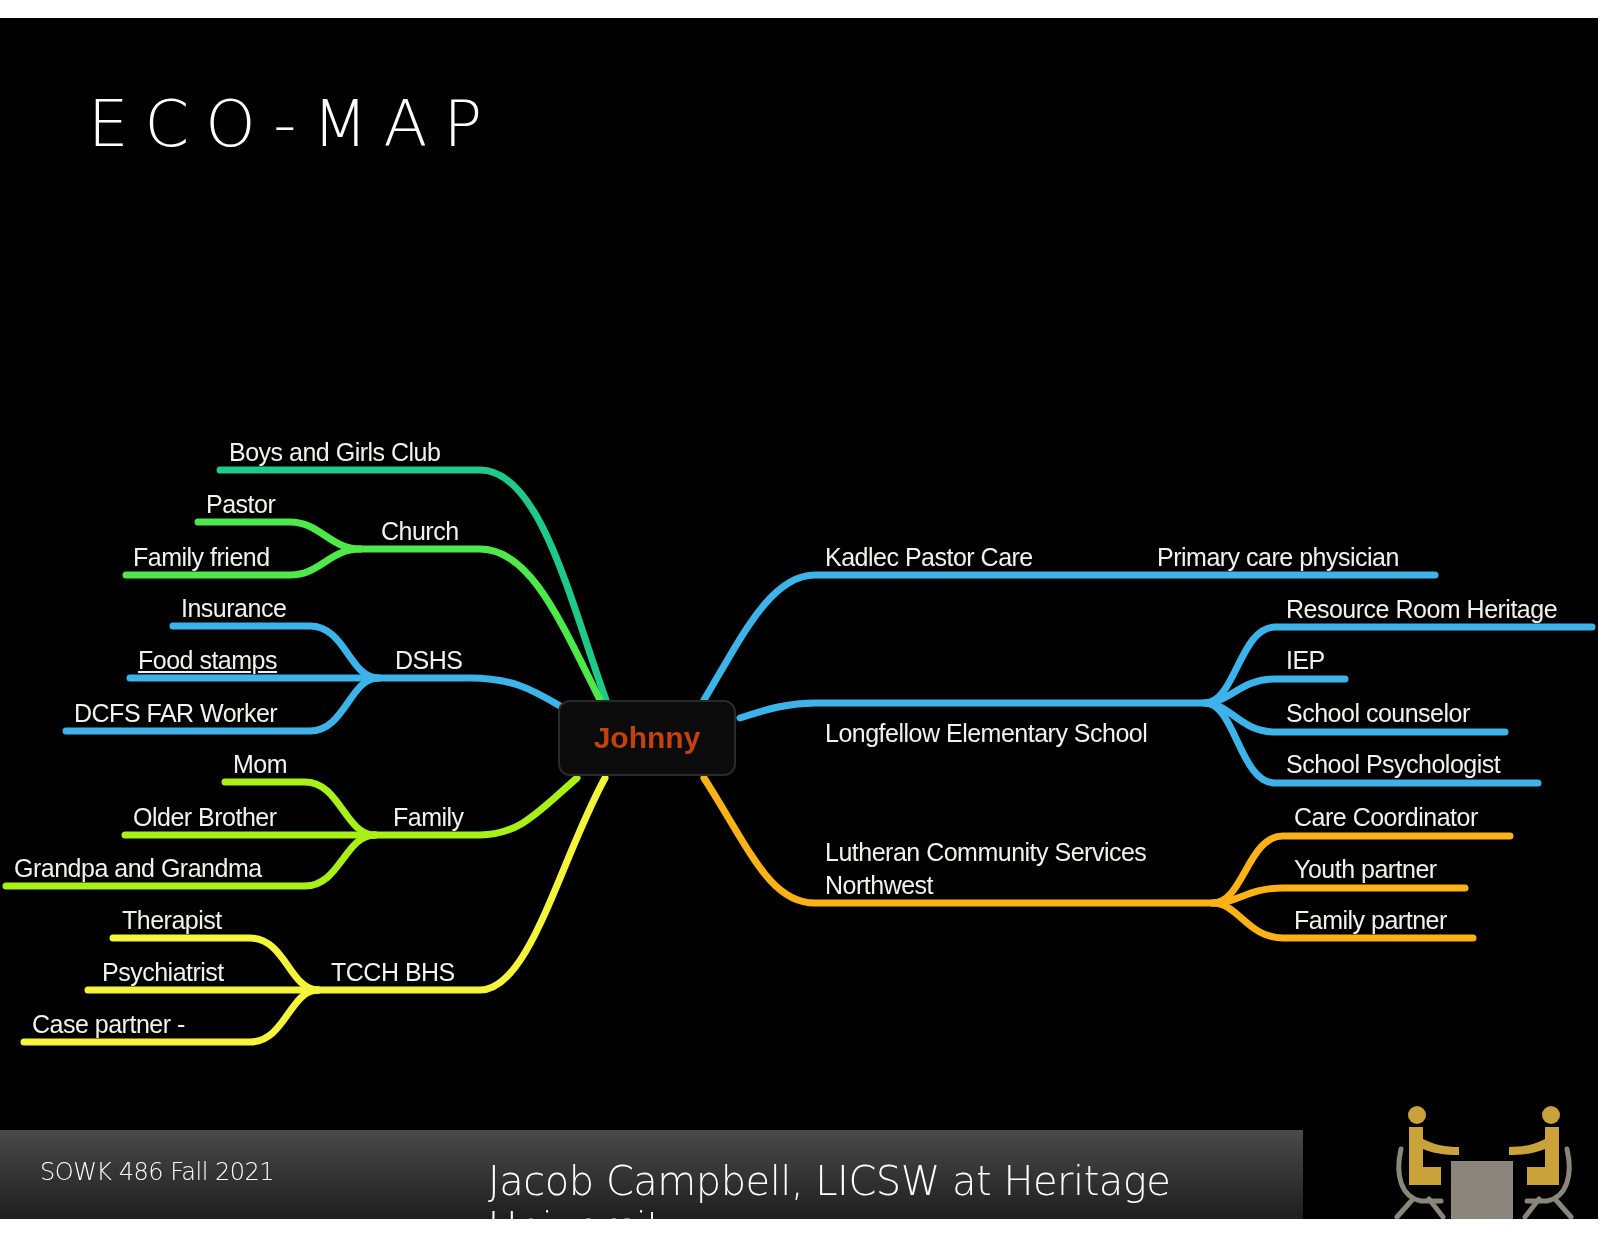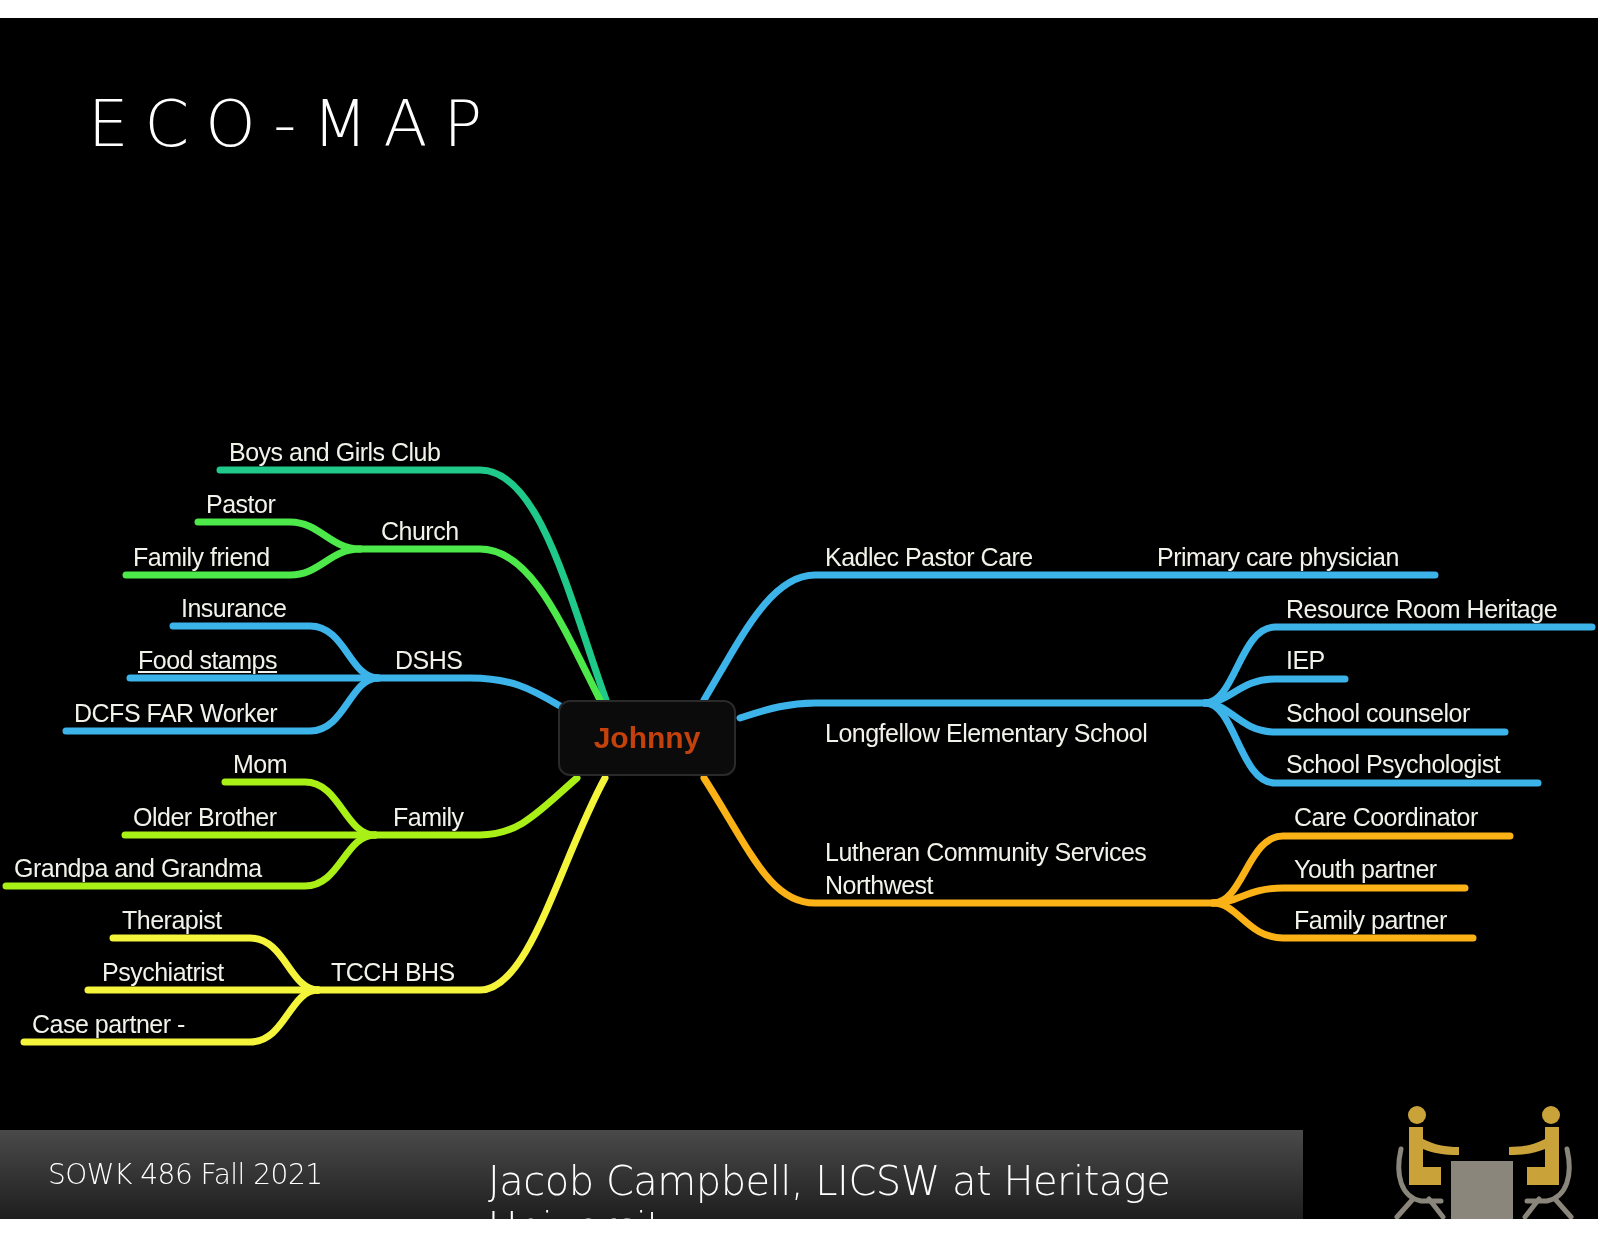--- a/index.html
+++ b/index.html
@@ -10,22 +10,22 @@
            font-weight: 200; font-size: 64px; letter-spacing: 16px; line-height: 1; }
   svg.map { position: absolute; left: 0; top: 0; width: 1600px; height: 1237px; }
   .lbl { position: absolute; color: #f2f2ea; font-family: "Liberation Sans", sans-serif; font-size: 25px;
          line-height: 1; white-space: nowrap; letter-spacing: -0.5px; }
   .center-node { position: absolute; left: 558px; top: 700px; width: 178px; height: 76px; background: #0b0b0b;
                  border: 2px solid #2a2a2a; border-radius: 12px; box-sizing: border-box;
                  display: flex; align-items: center; justify-content: center; }
   .center-node span { color: #c2410c; font-weight: bold; font-size: 30px; font-family: "Liberation Sans", sans-serif; }
   .footer { position: absolute; left: 0; top: 1130px; width: 1303px; height: 89px;
             background: linear-gradient(#4a4a4a, #1e1e1e); }
-  .footer .course { position: absolute; left: 48px; top: 28px; color: #ffffff; font-family: "DejaVu Sans", sans-serif;
-                    font-weight: 200; font-size: 28px; letter-spacing: -0.5px; }
+  .footer .course { position: absolute; left: 40px; top: 28px; color: #ffffff; font-family: "DejaVu Sans", sans-serif;
+                    font-weight: 200; font-size: 24px; letter-spacing: -0.5px; }
   .footer .author { position: absolute; left: 488px; top: 28px; color: #ffffff; font-family: "DejaVu Sans", sans-serif;
                     font-weight: 200; font-size: 40px; letter-spacing: -0.5px; }
   .logo { position: absolute; left: 1393px; top: 1105px; width: 182px; height: 114px; }
 </style>
 </head>
 <body>
 
 <div class="slide"></div>
 
 <div class="title">ECO-MAP</div>

